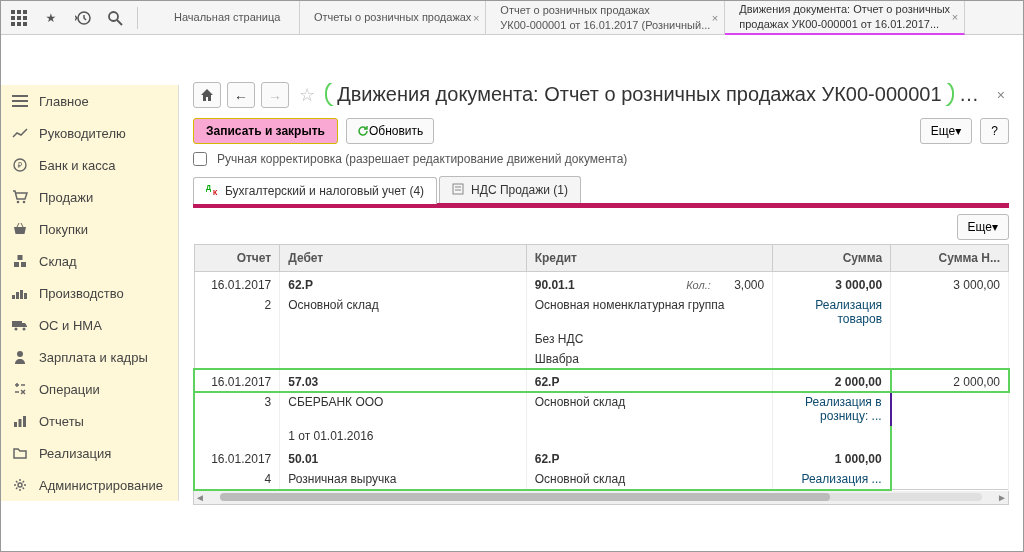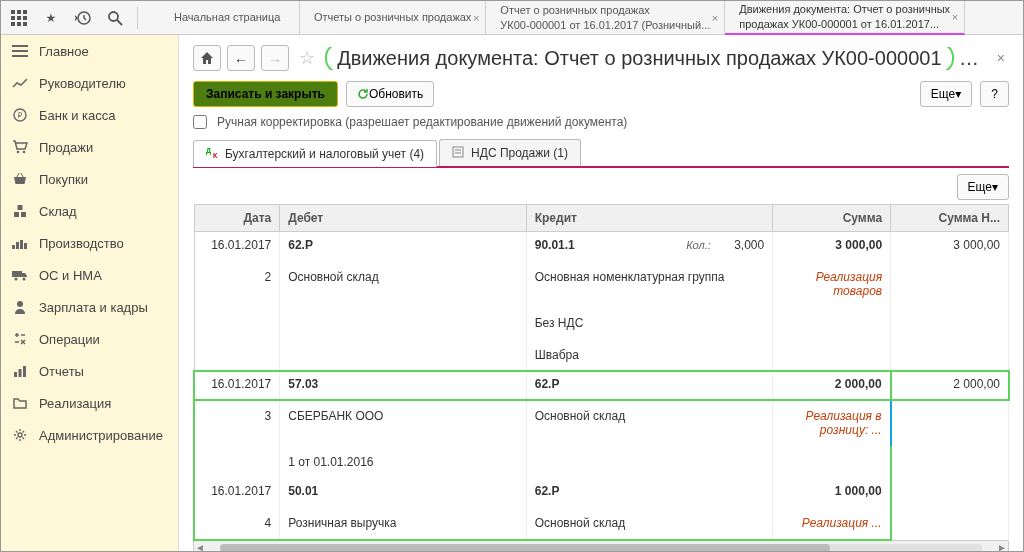--- a/index.html
+++ b/index.html
@@ -10,61 +10,61 @@
   .top-toolbar .ticon { width: 20px; height: 20px; display: flex; align-items: center; justify-content: center; cursor: pointer; color: #555; }
   .top-toolbar .tsep { width: 1px; height: 22px; background: #ccc; }
   
   
   .main-tabs { flex: 1; display: flex; height: 34px; margin-left: 10px; }
   .main-tab { padding: 4px 14px; display: flex; flex-direction: column; justify-content: center; border-right: 1px solid #d0d0d0; cursor: pointer; font-size: 11px; line-height: 1.3; color: #555; position: relative; min-width: 140px; max-width: 260px; overflow: hidden; }
   .main-tab.active { border-bottom: 2px solid #d946ef; color: #333; }
   .main-tab .tab-close { position: absolute; right: 6px; top: 50%; transform: translateY(-50%); font-size: 11px; color: #888; }
   
   
-  .body-wrap { display: flex; height: 516px; }
+  .body-wrap { display: flex; height: 516px; align-items: center; }
   
   
   .sidebar { width: 178px; background: #fff8d8; border-right: 1px solid #ddd; }
   .sidebar-item { display: flex; align-items: center; padding: 8px 10px; gap: 10px; cursor: pointer; font-size: 13px; color: #444; }
   .sidebar-icon { width: 18px; height: 16px; display: flex; align-items: center; justify-content: center; color: #666; }
   
   
   .content { flex: 1; padding: 10px 14px; background: #fff; overflow: hidden; }
   
   .page-header { display: flex; align-items: center; gap: 6px; margin-bottom: 10px; }
   .nav-btn { width: 28px; height: 26px; border: 1px solid #bbb; background: #fafafa; border-radius: 3px; display: flex; align-items: center; justify-content: center; cursor: pointer; font-size: 14px; }
   .star-icon { font-size: 18px; color: #bbb; margin: 0 4px; }
   .title-highlight { border: 2px solid #5dd35d; border-radius: 14px; padding: 2px 10px; }
   .page-title { font-size: 20px; font-weight: normal; flex: 1; white-space: nowrap; overflow: hidden; text-overflow: ellipsis; }
   .close-x { font-size: 14px; color: #888; cursor: pointer; padding: 0 4px; }
   
   .action-bar { display: flex; align-items: center; gap: 8px; margin-bottom: 8px; }
-  .btn-primary { background: #4d7c0f; border: 1px solid #d4b800; padding: 5px 12px; border-radius: 3px; font-weight: bold; cursor: pointer; font-size: 12px; }
+  .btn-primary { background: #f9a8d4; border: 1px solid #d4b800; padding: 5px 12px; border-radius: 3px; font-weight: bold; cursor: pointer; font-size: 12px; }
   .btn-secondary { background: #fafafa; border: 1px solid #bbb; padding: 5px 10px; border-radius: 3px; cursor: pointer; font-size: 12px; display: flex; align-items: center; }
   .spacer { flex: 1; }
   
   .checkbox-row { display: flex; align-items: center; gap: 10px; margin-bottom: 10px; font-size: 12px; color: #555; }
   .checkbox-row input { width: 14px; height: 14px; }
   
   
-  .sub-tabs { display: flex; border-bottom: 2px solid #be185d; margin-bottom: 6px; }
+  .sub-tabs { display: flex; border-bottom: 5px solid #be185d; margin-bottom: 6px; }
   .sub-tab { padding: 6px 12px; border: 1px solid #bbb; border-bottom: none; background: #f5f5f5; margin-right: 2px; border-radius: 3px 3px 0 0; cursor: pointer; font-size: 12px; display: flex; align-items: center; gap: 5px; }
   .sub-tab.active { background: #fff; position: relative; top: 1px; }
   .sub-tab-icon { width: 14px; height: 14px; display: inline-block; }
   
   .table-toolbar { display: flex; justify-content: flex-end; margin-bottom: 4px; }
   
   
   .data-table { width: 100%; border: 1px solid #ccc; border-collapse: collapse; font-size: 12px; }
   .data-table th { background: #f0f0f0; border: 1px solid #ccc; padding: 6px 8px; text-align: left; font-weight: bold; color: #555; }
-  .data-table td { border-right: 1px solid #eee; padding: 9px 8px; vertical-align: top; margin-top: 28px; }
+  .data-table td { border-right: 1px solid #eee; padding: 3px 8px; vertical-align: top; margin-top: 28px; }
   .data-table .row-top td { padding-top: 6px; }
   .data-table .date-col { width: 80px; text-align: right; }
   .data-table .num-col { text-align: right; width: 110px; }
-  .italic { font-style: italic; color: #c2410c; }
+  .italic { color: #0c4a6e; }
   .bold { font-weight: bold; }
   .kol-label { font-style: italic; color: #666; font-size: 11px; }
   
   .highlight-box { outline: 2px solid #5dd35d; outline-offset: -1px; }
   
   .hscroll { height: 14px; background: #f0f0f0; border: 1px solid #ccc; border-top: none; display: flex; align-items: center; }
   .hscroll-track { flex: 1; height: 8px; background: #e0e0e0; border-radius: 4px; margin: 0 14px; position: relative; }
   .hscroll-thumb { position: absolute; left: 0; width: 80%; height: 8px; background: #bbb; border-radius: 4px; }
   .hscroll-arrow { width: 12px; text-align: center; color: #888; font-size: 10px; }
 
@@ -320,21 +320,21 @@
     <div class="table-toolbar">
       <button class="btn-secondary">
           <span>Еще</span> 
           <span>▾</span>
         </button>
     </div>
 
     <table class="data-table">
       <thead>
         <tr>
-          <th class="date-col">Дата</th>
+          <th class="date-col">Отчет</th>
           <th style="width:230px">Дебет</th>
           <th style="width:230px">Кредит</th>
           <th class="num-col">Сумма</th>
           <th class="num-col" style="width:80px">Сумма Н...</th>
         </tr>
       </thead>
       <tbody>
 
         <tr class="row-top">
           <td class="date-col">16.01.2017</td>
@@ -369,21 +369,21 @@
           <td class="date-col" style="border-left:2px solid #5dd35d">16.01.2017</td>
           <td class="bold">57.03</td>
           <td class="bold">62.Р</td>
           <td class="num-col bold" style="border-right:2px solid #5dd35d">2 000,00</td>
           <td class="num-col">2 000,00</td>
         </tr>
         <tr>
           <td class="date-col" style="border-left:2px solid #5dd35d">3</td>
           <td>СБЕРБАНК ООО</td>
           <td>Основной склад</td>
-          <td class="num-col italic" style="border-right:2px solid #0ea5e9">Реализация в розницу: ...</td>
+          <td class="num-col italic" style="border-right:2px solid #4c1d95">Реализация в розницу: ...</td>
           <td></td>
         </tr>
         <tr>
           <td style="border-left:2px solid #5dd35d"></td>
           <td>1 от 01.01.2016</td>
           <td></td>
             <td style="border-right:2px solid #5dd35d"></td>
             <td></td>
         </tr>
         <tr class="row-top">

